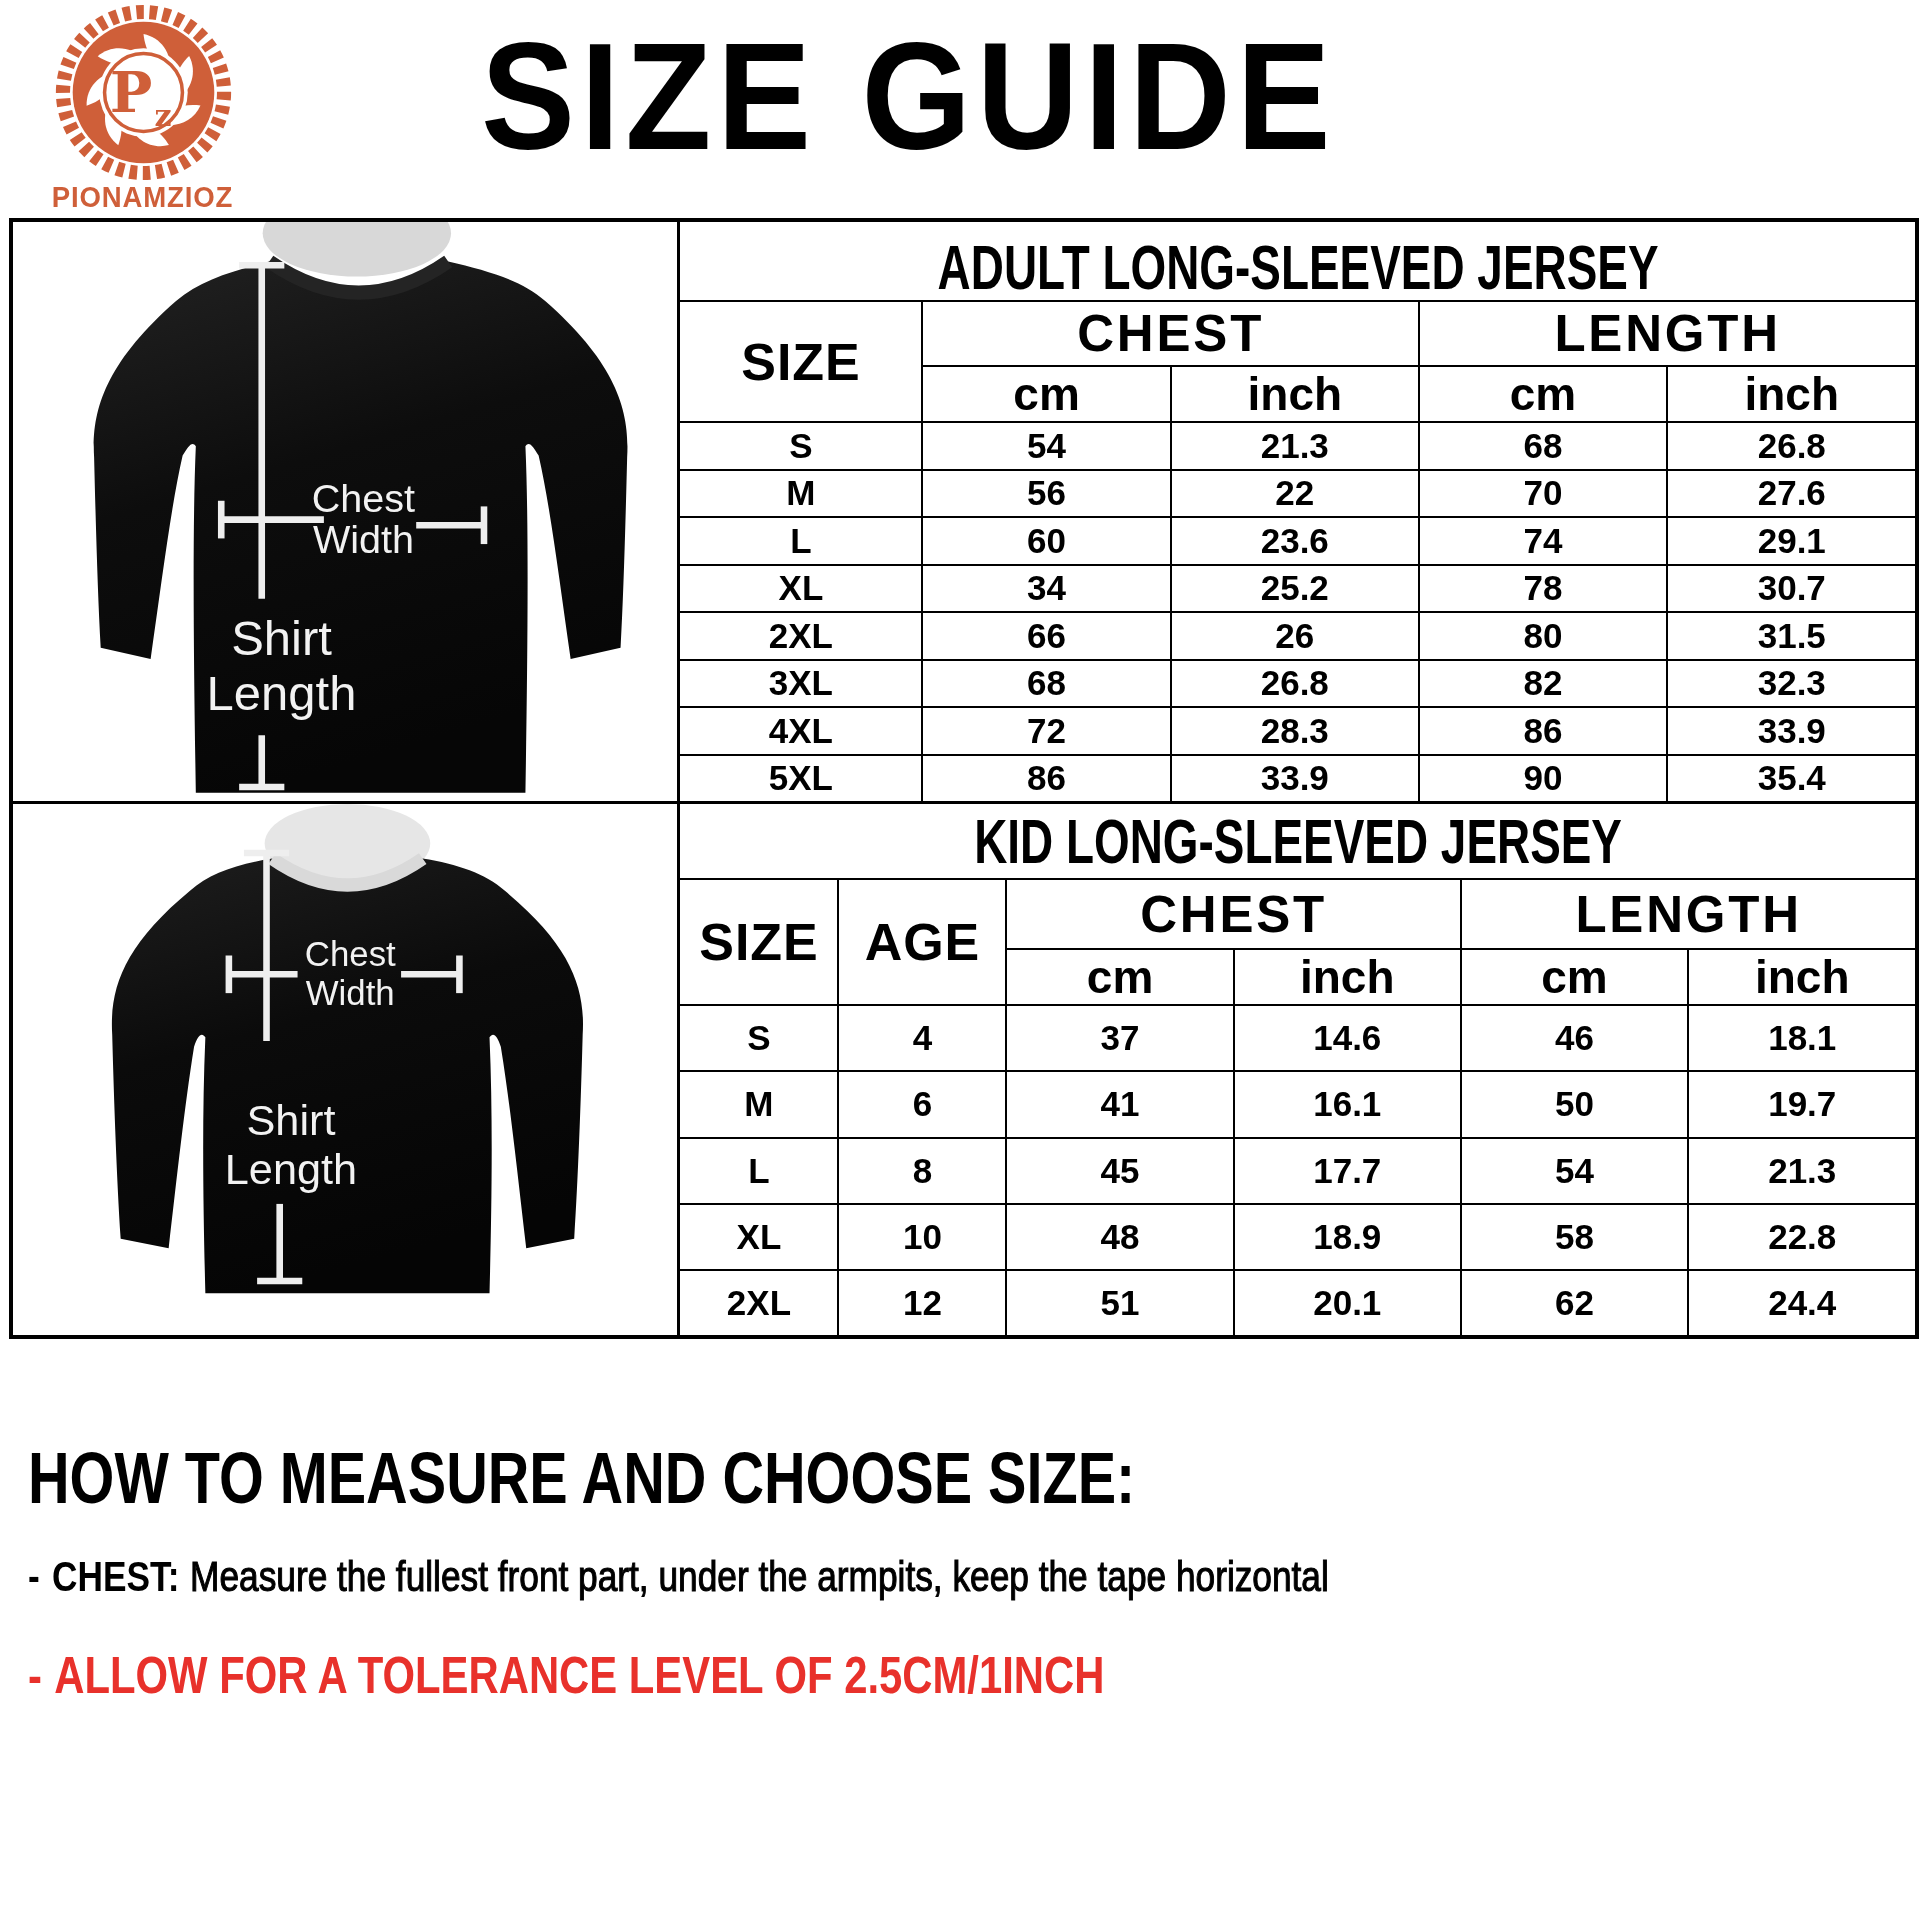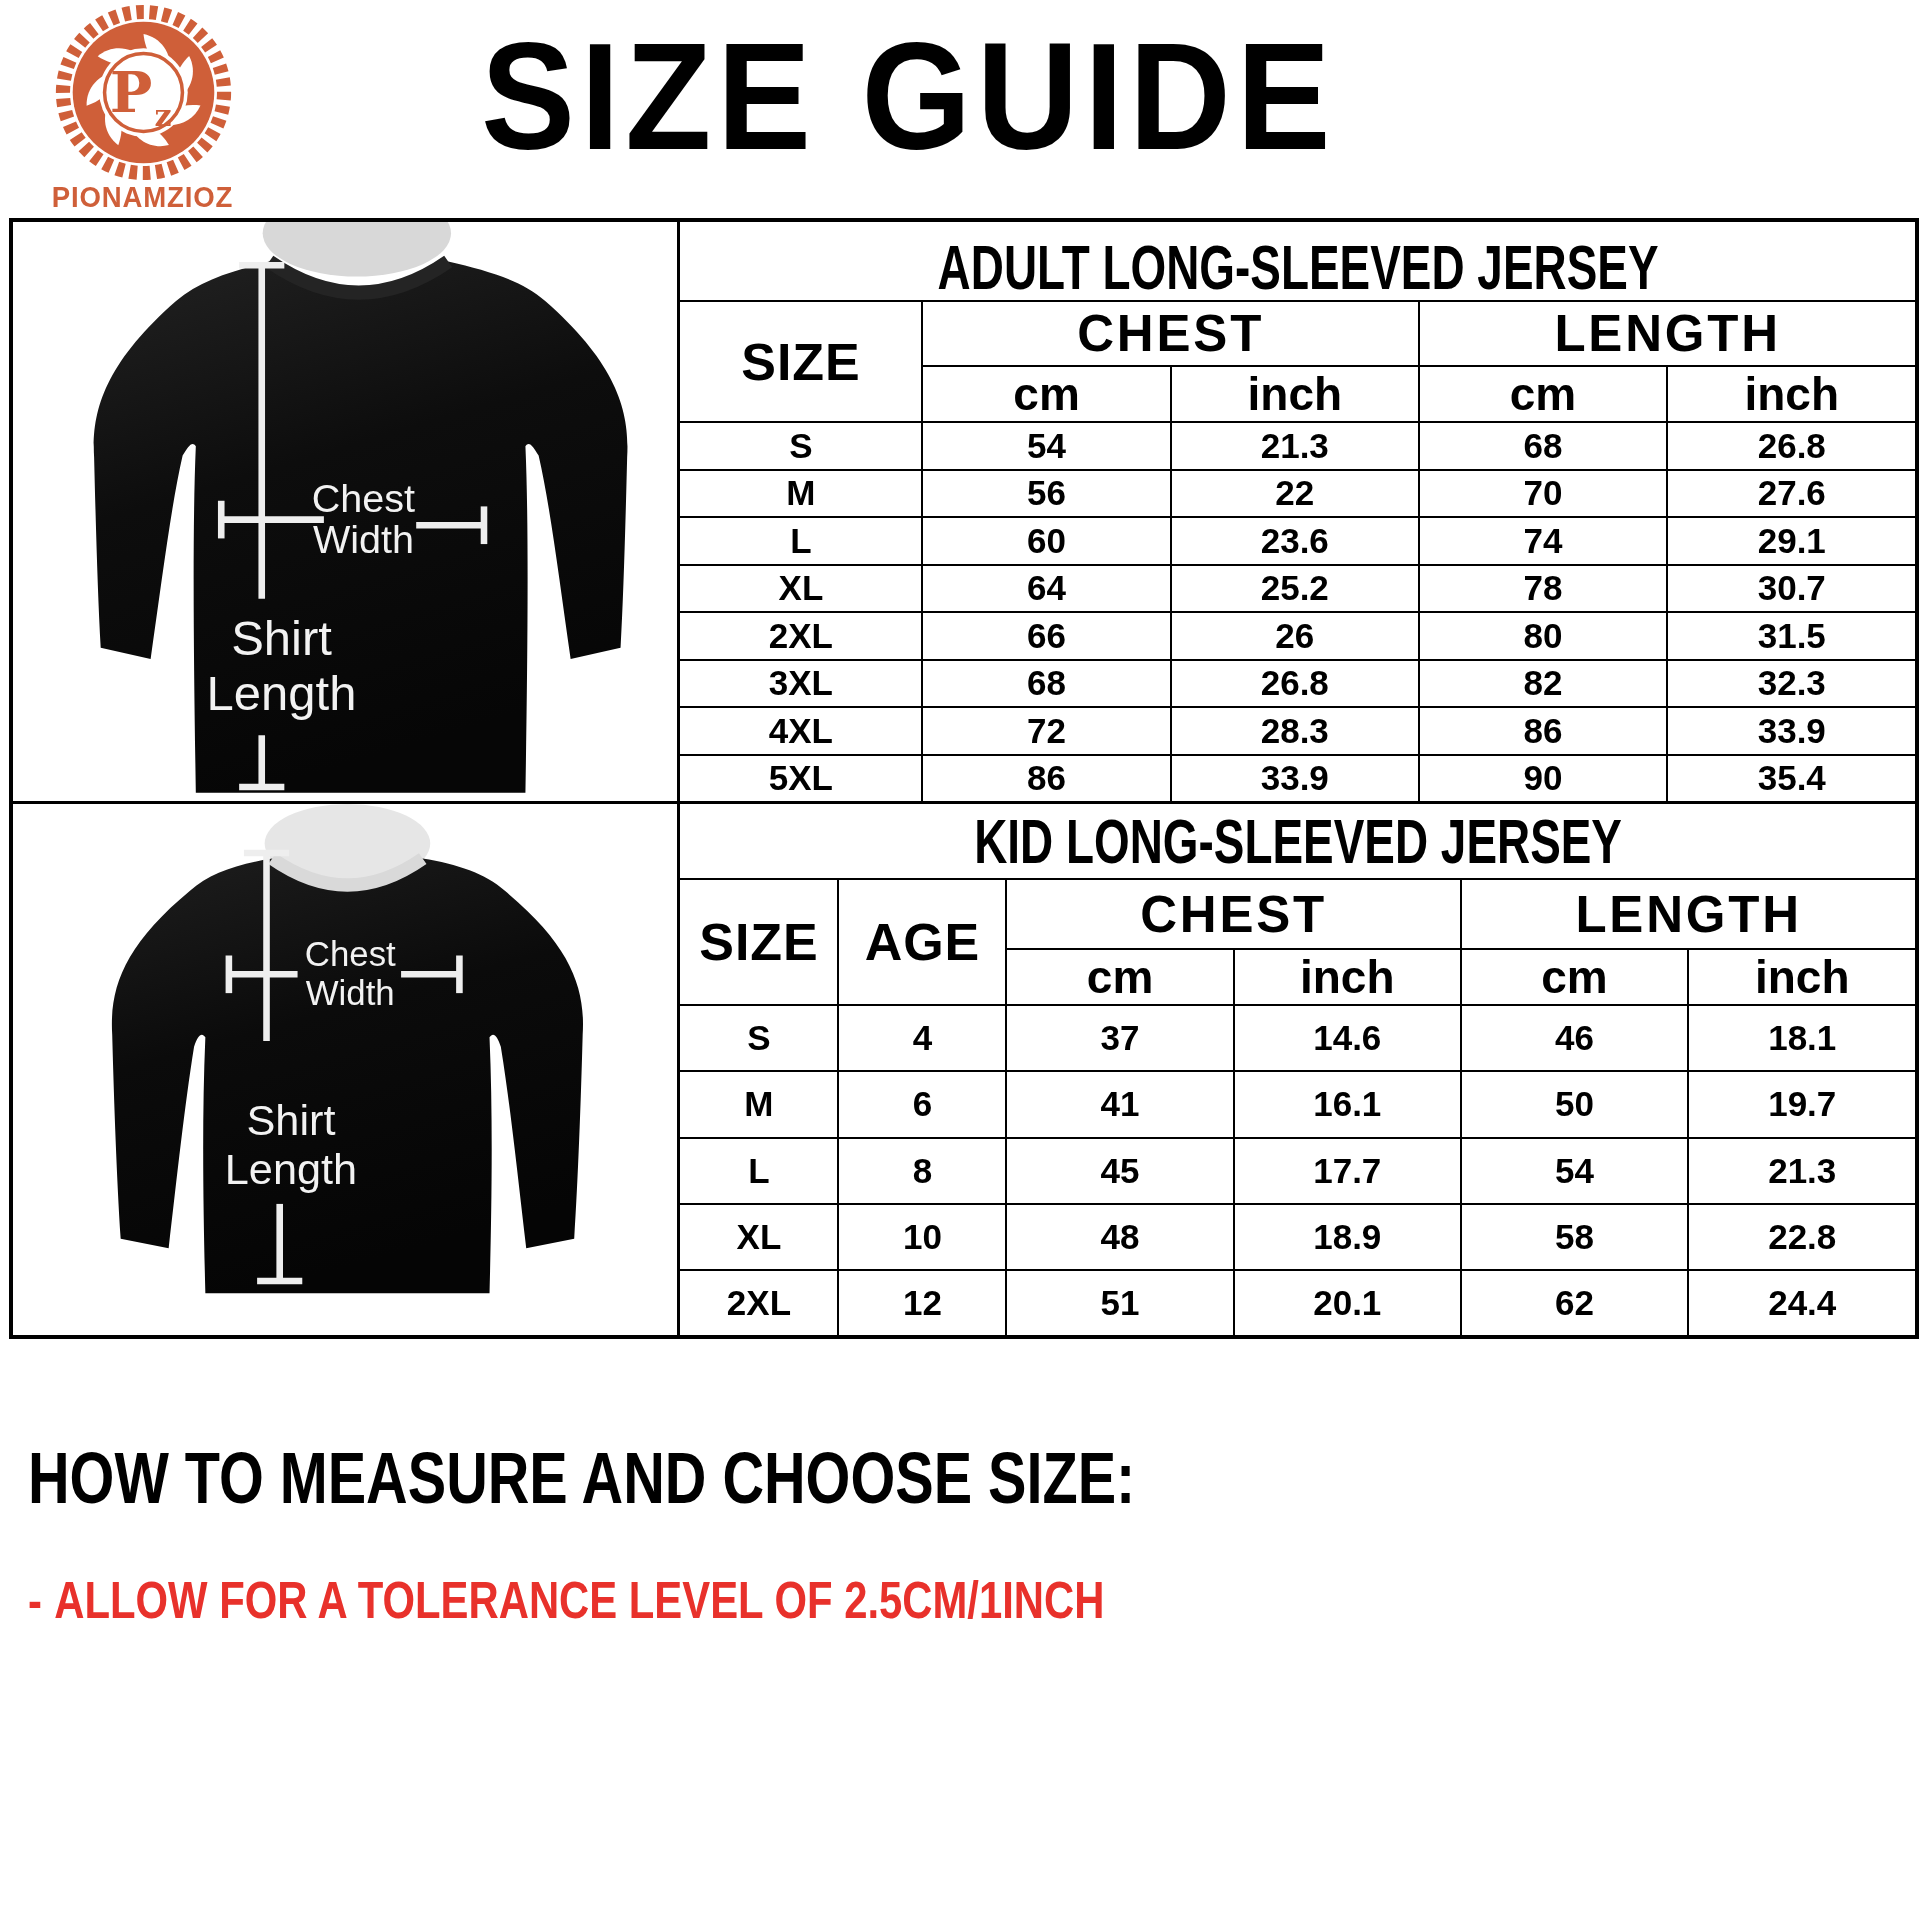--- a/index.html
+++ b/index.html
@@ -196,21 +196,21 @@
         </tr>
         <tr>
           <td class="data no-l">L</td>
           <td class="data">60</td>
           <td class="data">23.6</td>
           <td class="data">74</td>
           <td class="data no-r">29.1</td>
         </tr>
         <tr>
           <td class="data no-l">XL</td>
-          <td class="data">64</td>
+          <td class="data">34</td>
           <td class="data">25.2</td>
           <td class="data">78</td>
           <td class="data no-r">30.7</td>
         </tr>
         <tr>
           <td class="data no-l">2XL</td>
           <td class="data">66</td>
           <td class="data">26</td>
           <td class="data">80</td>
           <td class="data no-r">31.5</td>
@@ -356,20 +356,25 @@
           <td class="data no-b no-r">24.4</td>
         </tr>
       </tbody>
         </table>
     </div>
   </div>
 
   <div class="howto">
     <div class="howto-heading">HOW TO MEASURE AND CHOOSE SIZE:</div>
 
+    <div class="howto-item">
+      <span class="cond">
+        <span class="item-dash">-</span><span class="item-label">CHEST:</span><span class="item-text">Measure the fullest front part, under the armpits, keep the tape horizontal</span>
+      </span>
+    </div>
 
 
 
     <div class="howto-item red" style="color: rgb(232, 49, 43);">
       <span class="cond">
         <span class="item-dash">-</span><span class="item-text">ALLOW FOR A TOLERANCE LEVEL OF 2.5CM/1INCH</span>
       </span>
     </div>
   </div>
 

